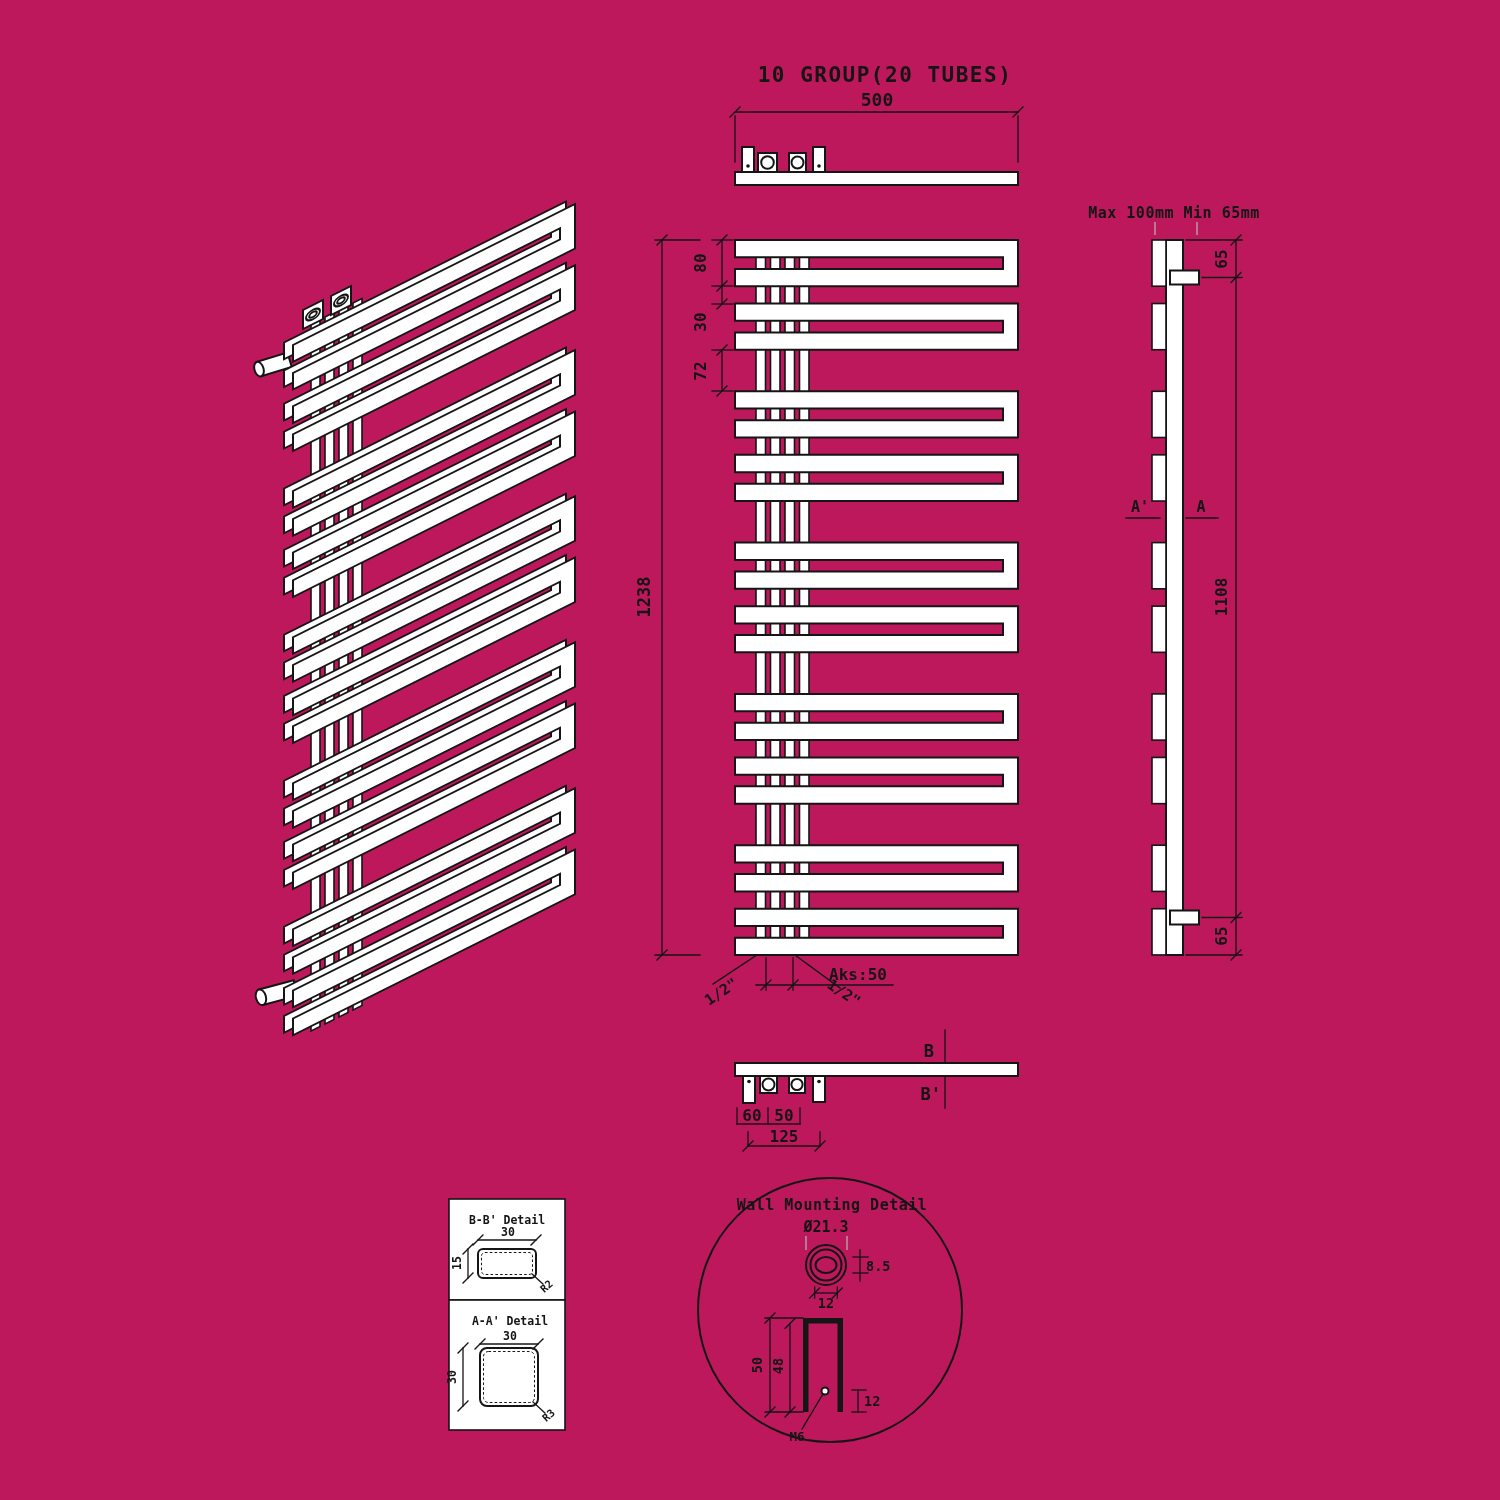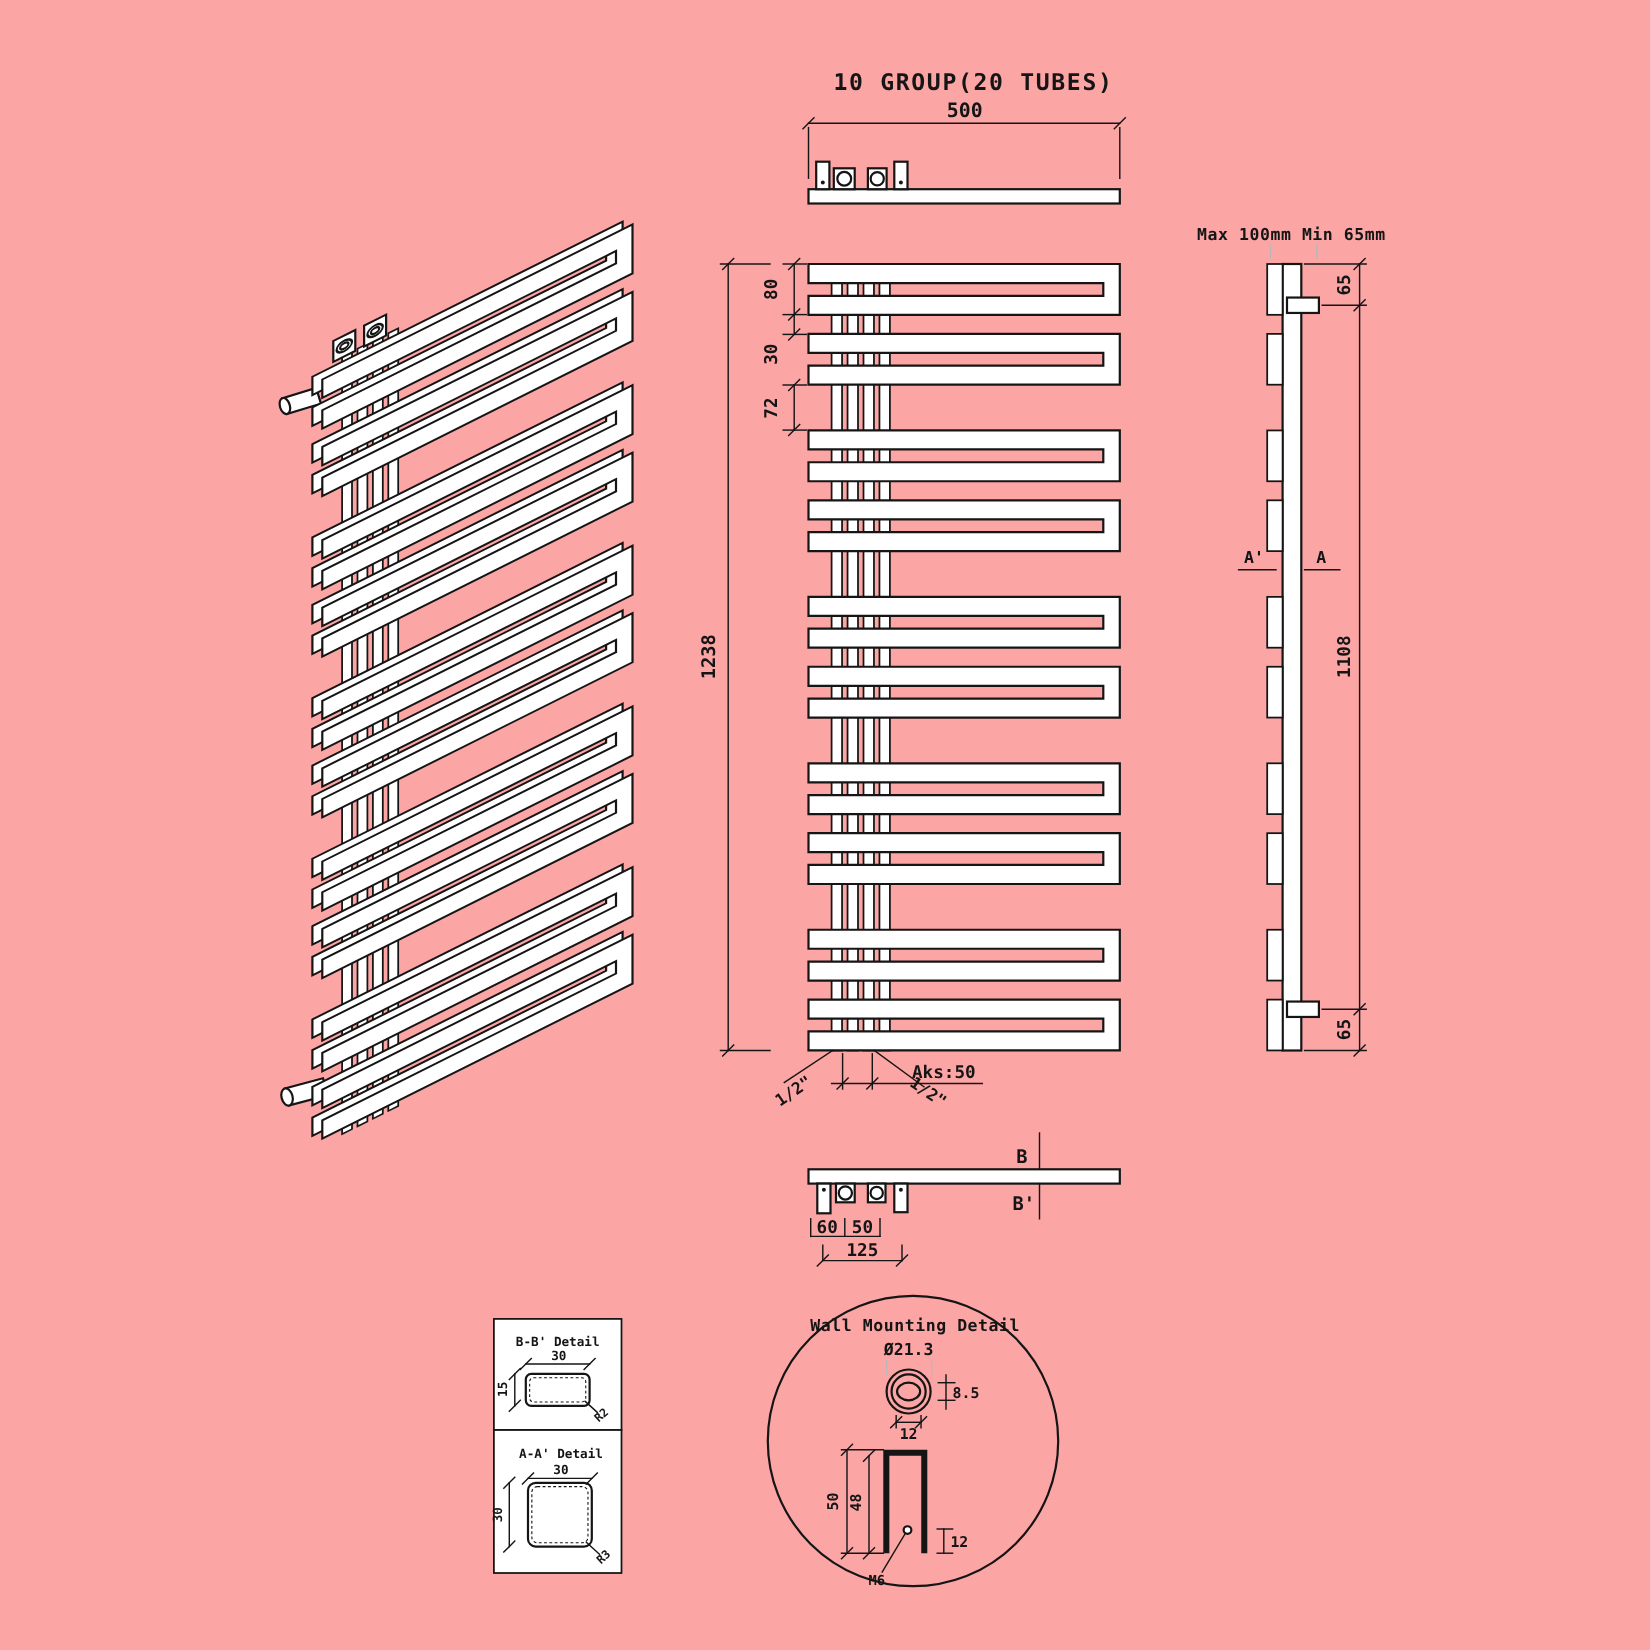--- a/index.html
+++ b/index.html
@@ -1,16 +1,16 @@
 <!DOCTYPE html>
 <html><head>
 <meta charset="utf-8">
 <style>
   html,body{margin:0;padding:0;background:#ffffff;}
-  #stage{position:relative;width:1500px;height:1500px;background:#fca5a5;overflow:hidden;}
+  #stage{position:relative;width:1500px;height:1500px;background:#be185d;overflow:hidden;}
   svg{display:block}
   .o{stroke:#151515;stroke-width:2;fill:none;stroke-linejoin:miter;stroke-linecap:square}
   .o1{stroke:#151515;stroke-width:1.6;fill:none;stroke-linecap:square}
   .w{fill:#ffffff}
   .blk{fill:#151515;stroke:none}
   .d{stroke:#151515;stroke-width:1.3;fill:none;stroke-linecap:square}
   .g{stroke:#b8b8b8;stroke-width:1.2;fill:none}
   .dash{stroke:#151515;stroke-width:1;fill:none;stroke-dasharray:2.6 2.2}
   text{font-family:"DejaVu Sans Mono","Liberation Mono",monospace;font-weight:bold;fill:#151515}
   .t21{font-size:21px;letter-spacing:1.5px}

